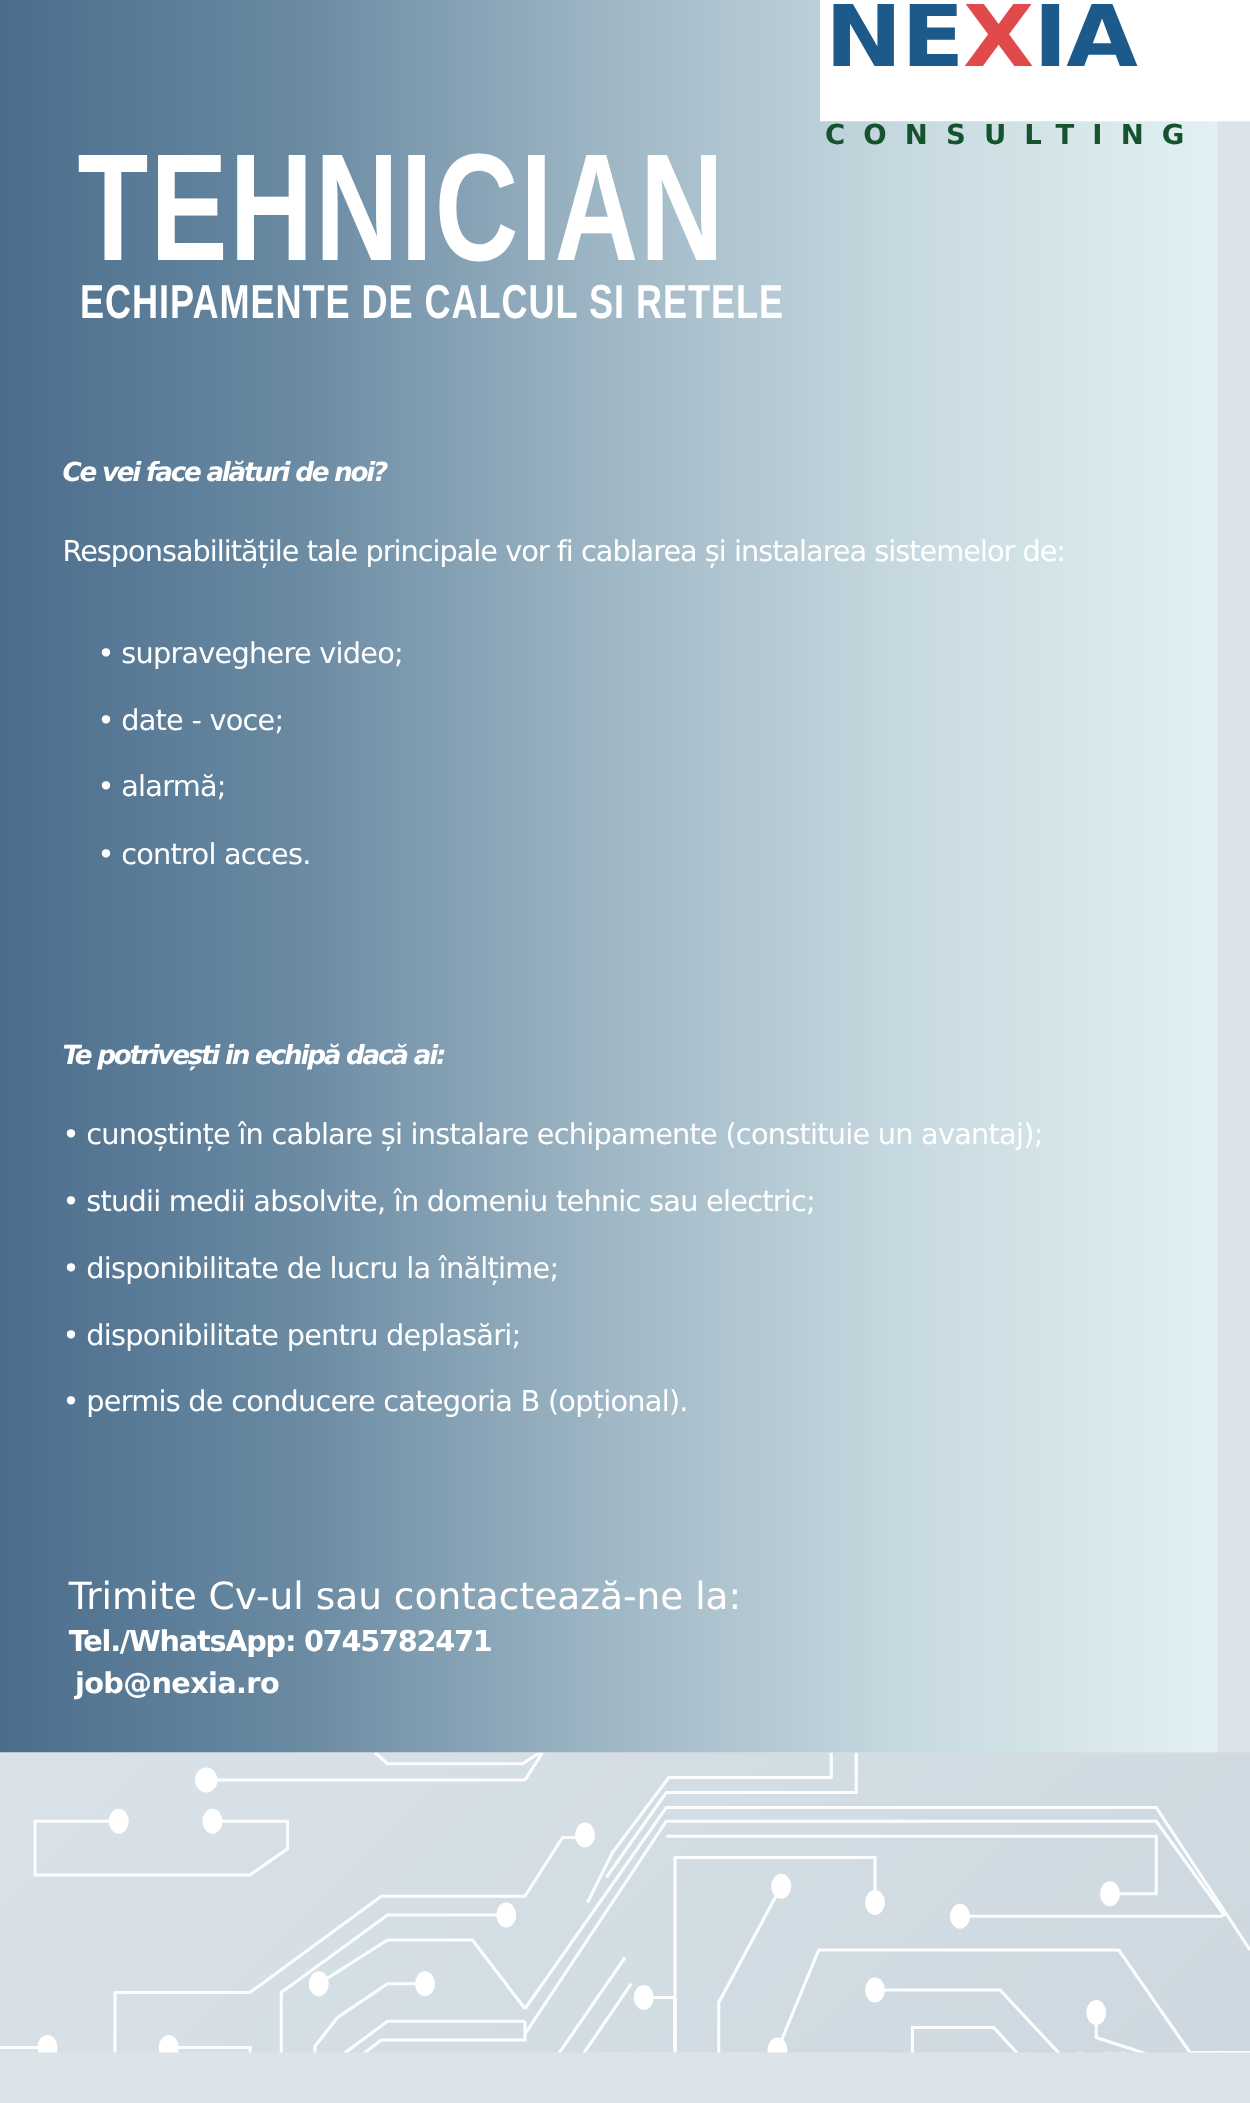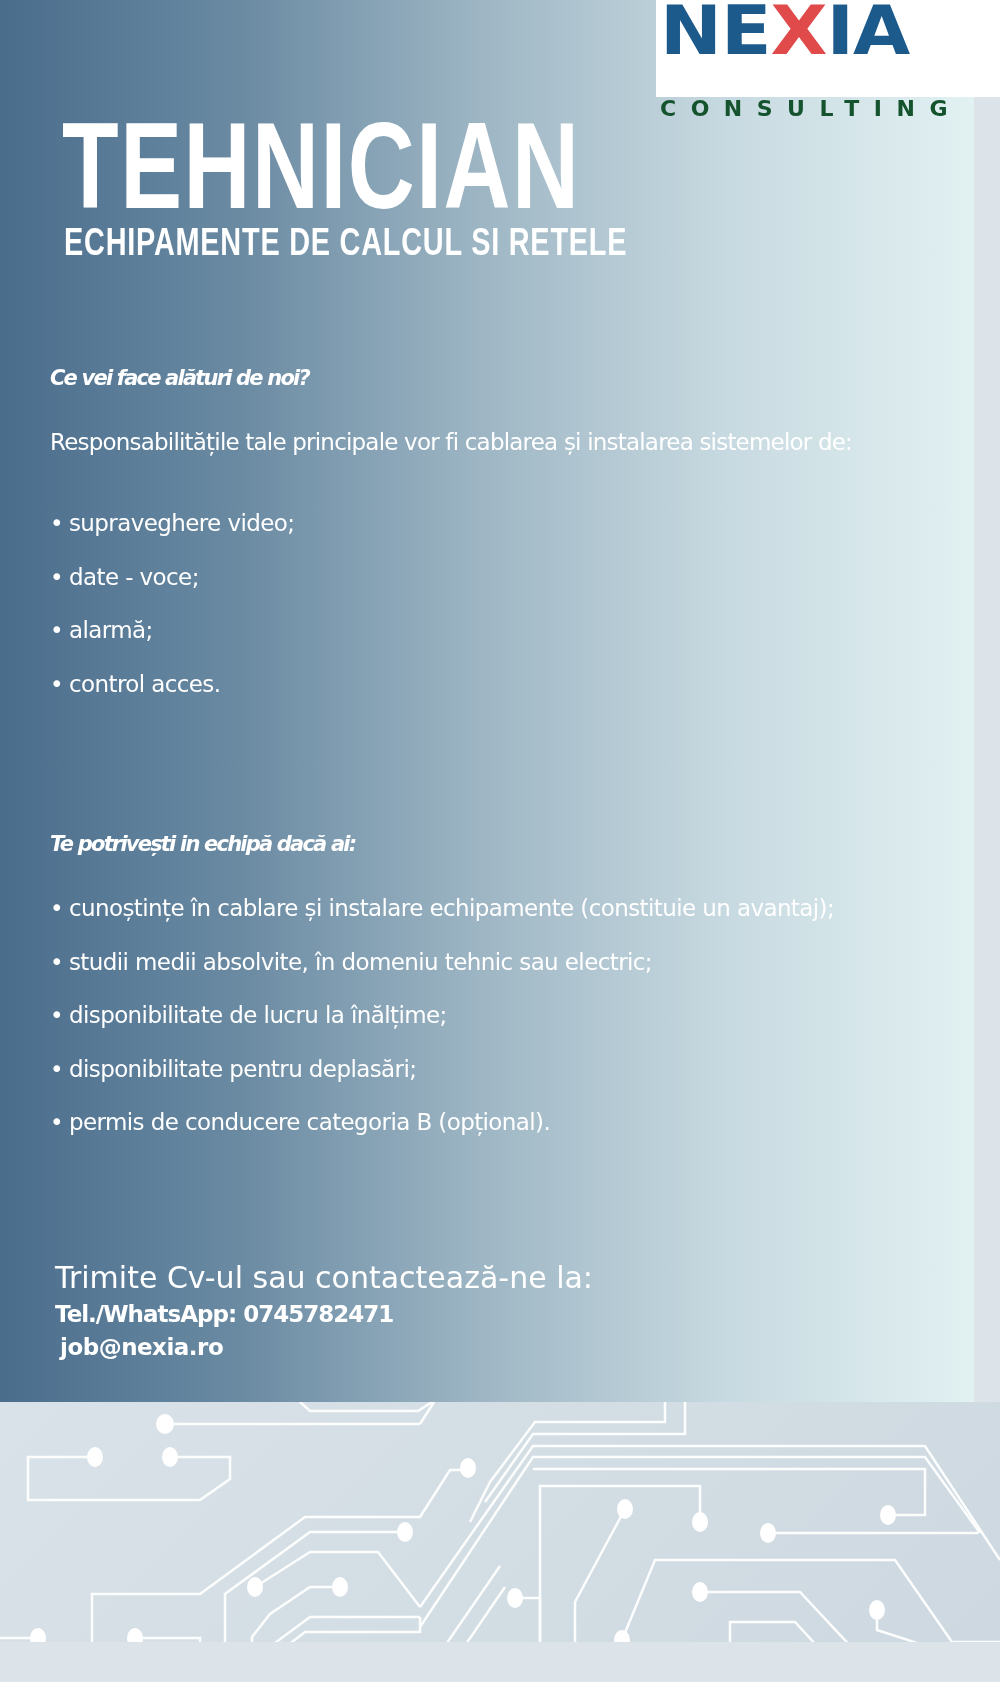--- a/index.html
+++ b/index.html
@@ -92,21 +92,21 @@
     <div class="logo-word"><span>NE</span><span class="x">X</span><span>IA</span></div>
     <div class="logo-sub">CONSULTING</div>
   </div>
 
   <div class="title">TEHNICIAN</div>
   <div class="subtitle">ECHIPAMENTE DE CALCUL SI RETELE</div>
 
   <div class="heading" style="top:366px;">Ce vei face alături de noi?</div>
   <div class="para" style="top:430px;">Responsabilitățile tale principale vor fi cablarea și instalarea sistemelor de:</div>
 
-  <ul class="bullets" style="top:510px;">
+  <ul class="bullets" style="top:510px;margin-left:28px;">
     <li><span class="dot">•</span><span>supraveghere video;</span></li>
     <li><span class="dot">•</span><span>date - voce;</span></li>
     <li><span class="dot">•</span><span>alarmă;</span></li>
     <li><span class="dot">•</span><span>control acces.</span></li>
   </ul>
 
   <div class="heading" style="top:832px;">Te potrivești in echipă dacă ai:</div>
 
   <ul class="bullets" style="top:895px;">
     <li><span class="dot">•</span><span>cunoștințe în cablare și instalare echipamente (constituie un avantaj);</span></li>

